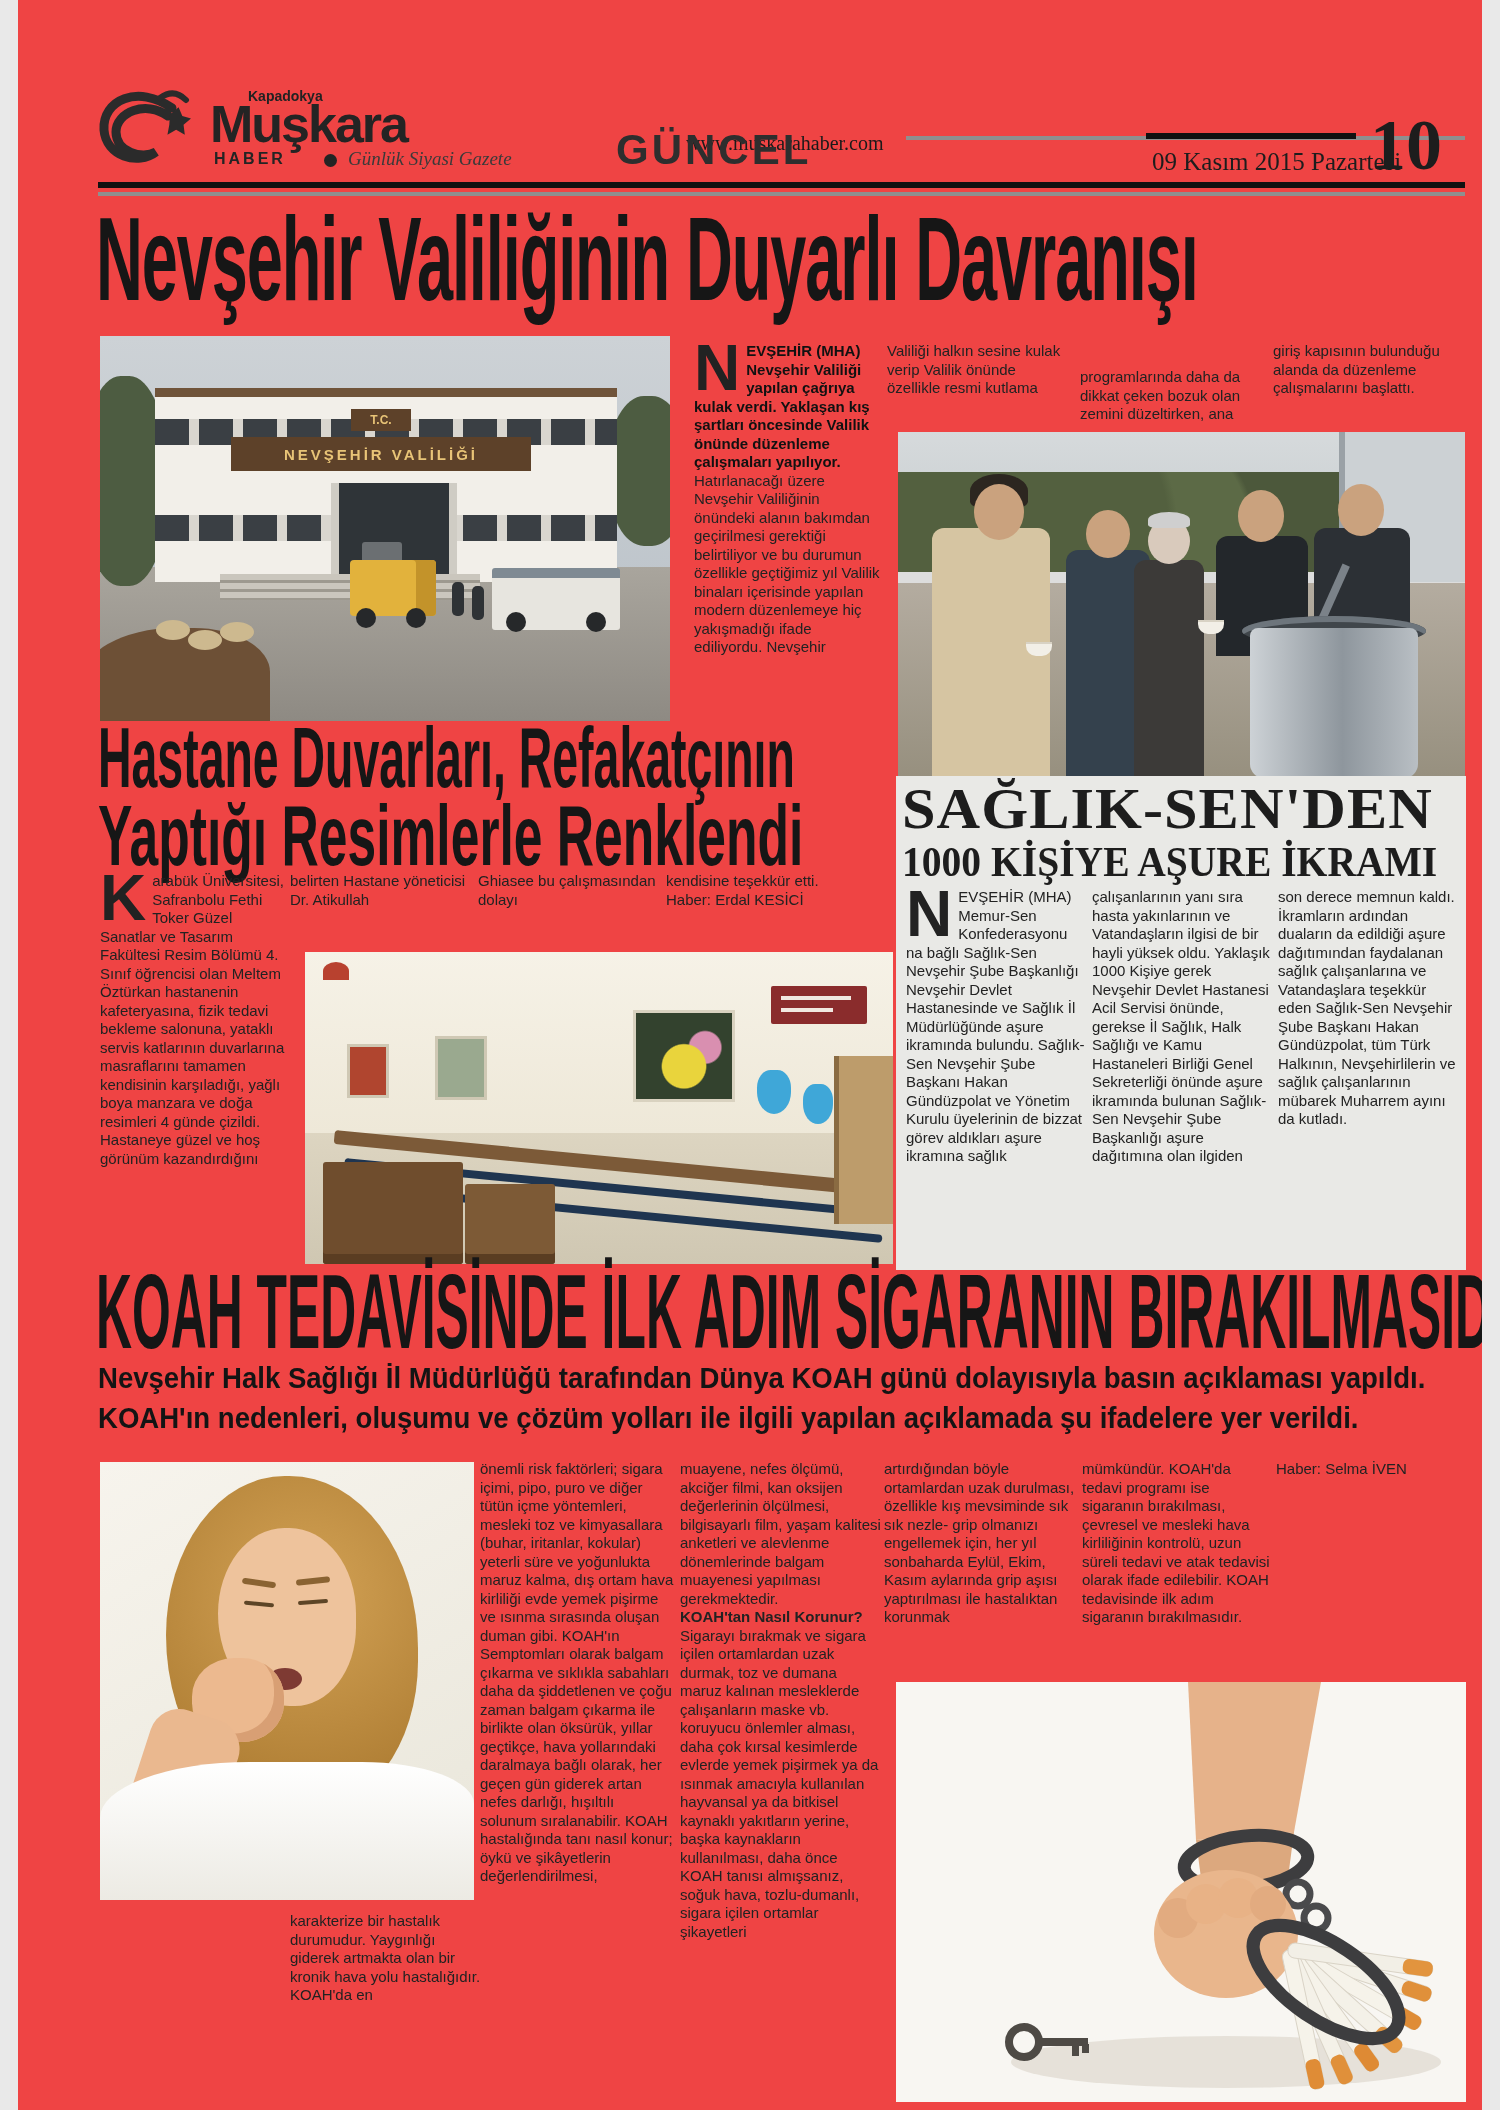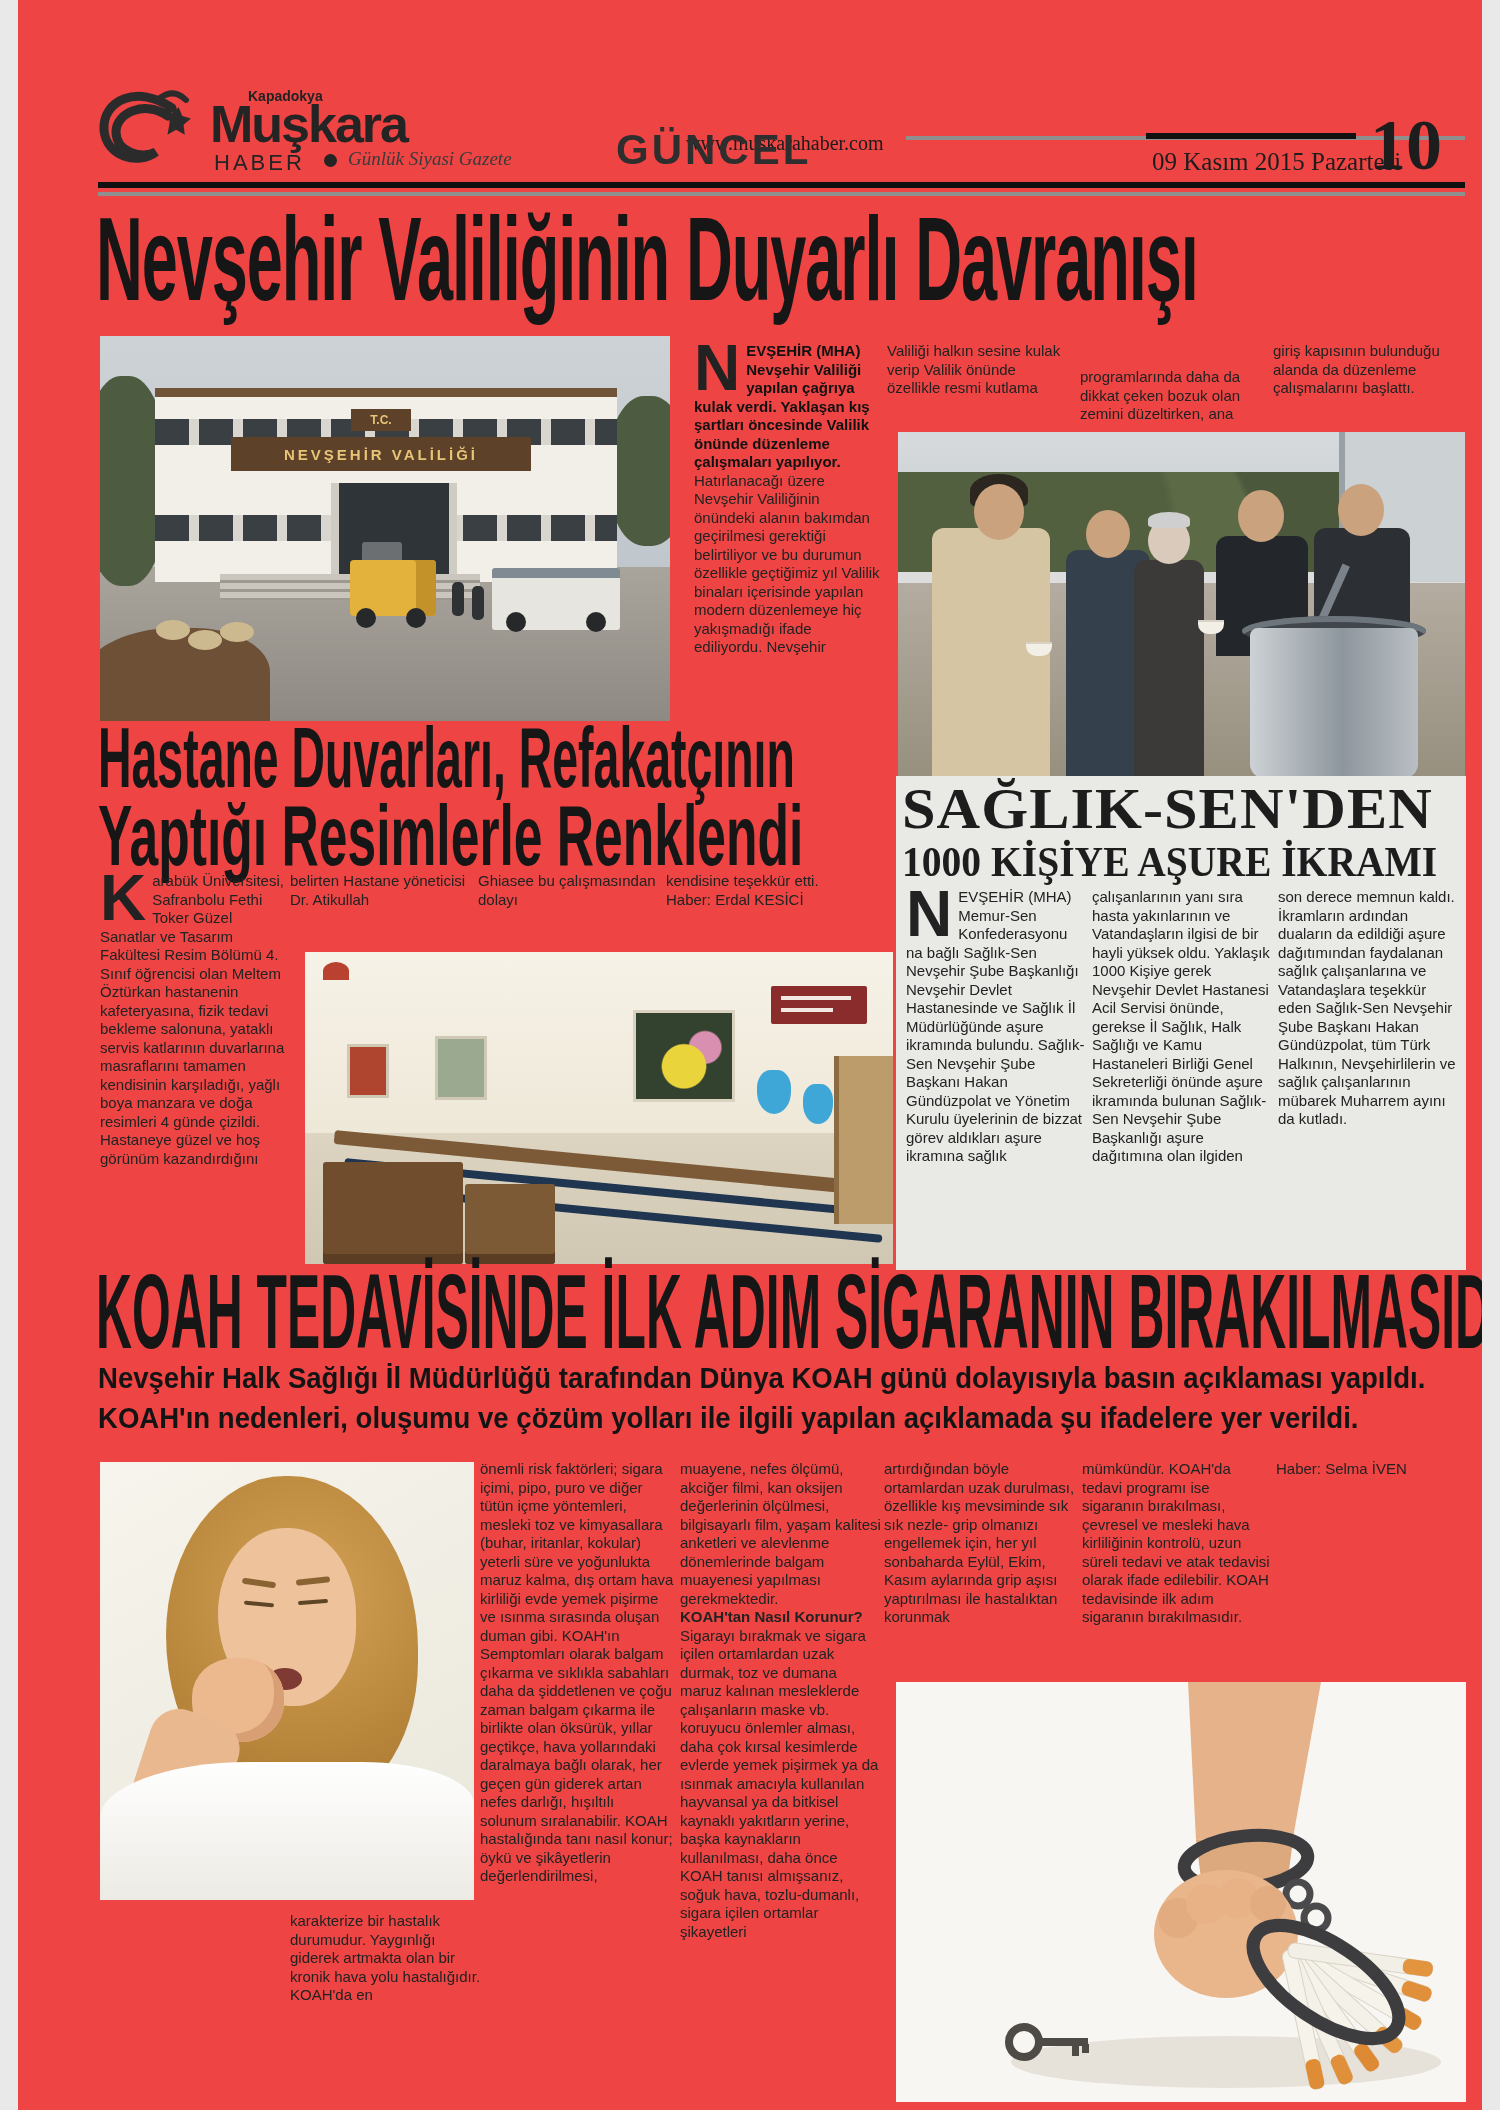--- a/index.html
+++ b/index.html
@@ -80,21 +80,21 @@
 <div class="page">
 
   <div class="abs" style="left:80px;top:88px;width:430px;height:96px;">
     <svg class="abs" style="left:0;top:2px;" width="120" height="86" viewBox="0 0 120 86">
       <path d="M74 18 C 40 -6, 4 10, 6 40 C 8 66, 40 76, 58 62 C 44 70, 18 62, 18 42 C 18 22, 48 10, 70 26" fill="none" stroke="#2b2b2b" stroke-width="9" stroke-linecap="round"></path>
       <path d="M70 26 l14 -12 6 14 14 4 -12 10 2 16 -14 -8 -14 8 3 -16z" fill="#2b2b2b" transform="scale(0.62) translate(46,14)"></path>
       <path d="M62 8 q14 -10 26 2" fill="none" stroke="#2b2b2b" stroke-width="6" stroke-linecap="round"></path>
     </svg>
     <div class="abs" style="left:150px;top:0;font-size:14px;font-weight:bold;color:#222;">Kapadokya</div>
     <div class="abs" style="left:112px;top:6px;font-size:52px;font-weight:bold;color:#242424;letter-spacing:-2px;">Muşkara</div>
-    <div class="abs" style="left:116px;top:62px;font-size:22px;font-weight:normal;letter-spacing:3px;color:#242424;text-align:right;">HABER</div>
+    <div class="abs" style="left:116px;top:62px;font-size:16px;font-weight:bold;letter-spacing:3px;color:#242424;text-align:right;">HABER</div>
     <div class="abs" style="left:226px;top:66px;width:13px;height:13px;border-radius:50%;background:#242424;"></div>
     <div class="abs brand-script" style="left:250px;top:60px;">Günlük Siyasi Gazete</div>
   </div>
 
   <div class="abs serifhead" style="left:668px;top:132px;font-size:20px;color:#1a1a1a;">www.muskarahaber.com</div>
   <div class="rule gray" style="left:888px;top:136px;width:559px;height:4px;"></div>
   <div class="rule" style="left:1128px;top:133px;width:210px;height:6px;"></div>
   <div class="abs" style="left:598px;top:126px;font-size:42px;font-weight:bold;letter-spacing:3px;color:#2e2e2e;">GÜNCEL</div>
   <div class="abs serifhead" style="left:1134px;top:148px;font-size:25px;">09 Kasım 2015 Pazartesi</div>
   <div class="abs serifhead" style="left:1352px;top:104px;font-size:72px;font-weight:bold;">10</div>

